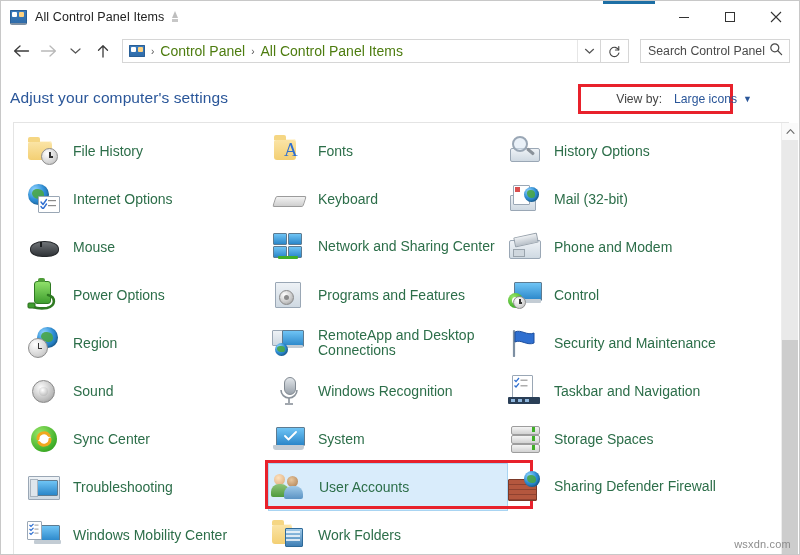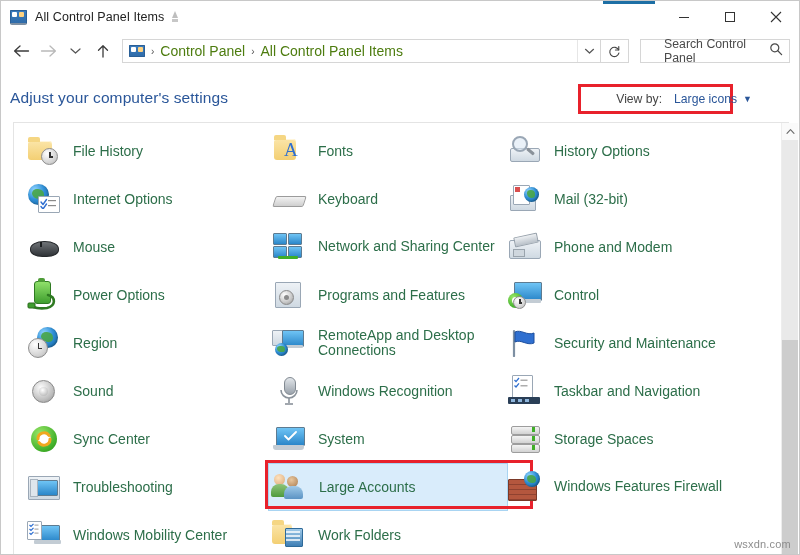--- a/index.html
+++ b/index.html
@@ -29,21 +29,21 @@
   
   .navbar{position:absolute;left:0;top:32px;width:800px;height:36px;background:#ffffff;display:flex;align-items:center;}
   .nbtn{width:27px;height:28px;display:flex;align-items:center;justify-content:center;}
   .nbtn.back{margin-left:7px;}
   .addr{position:relative;margin-left:6px;height:24px;flex:1 1 auto;border:1px solid #d6d6d6;background:#fff;display:flex;align-items:center;box-sizing:border-box;max-width:479px;}
   .addr .ic{margin-left:6px;width:16px;height:13px;position:relative;}
   .addr .chev{color:#555;font-size:10px;margin:0 6px;}
   .crumb{font-size:14px;color:#4d7c0f;}
   .addr .drop{position:absolute;right:0;top:0;width:22px;height:22px;display:flex;align-items:center;justify-content:center;border-left:1px solid #e6e6e6;}
   .refresh{width:28px;height:24px;border:1px solid #d6d6d6;border-left:none;box-sizing:border-box;display:flex;align-items:center;justify-content:center;background:#fff;}
-  .search{margin-left:11px;margin-right:9px;width:150px;height:24px;border:1px solid #d6d6d6;box-sizing:border-box;display:flex;align-items:center;justify-content:space-between;background:#fff;padding-left:16px;}
+  .search{margin-left:11px;margin-right:9px;width:150px;height:24px;border:1px solid #d6d6d6;box-sizing:border-box;display:flex;align-items:center;justify-content:space-between;background:#fff;}
   .search .ph{font-size:12.3px;color:#4a4a4a;margin-left:7px;}
   .search .mag{margin-right:6px;}
 
   
   .heading{position:absolute;left:9px;top:88px;font-size:15.5px;color:#2a5699;letter-spacing:.1px;}
   .viewby-wrap{position:absolute;right:47px;top:86px;display:flex;align-items:center;height:24px;}
   .viewby-hl{position:absolute;left:577px;top:83px;width:155px;height:30px;border:3px solid #e8212b;box-sizing:border-box;}
   .vb-label{font-size:12.2px;color:#444;}
   .vb-value{font-size:12.2px;color:#2a5699;margin-left:12px;text-align:right;}
   .vb-caret{margin-left:6px;color:#2a5699;font-size:9px;}
@@ -365,21 +365,21 @@
       </div>
 
       <div class="item sel">
         <div class="ua-hl"></div>
         <span class="glyph">
           <span class="person" style="left:1px;top:4px;width:11px;height:11px;background:radial-gradient(circle at 40% 35%,#ffe2bf,#d9a876);"></span>
           <span style="position:absolute;left:-2px;top:14px;width:18px;height:13px;border-radius:8px 8px 2px 2px;background:linear-gradient(#8fc47a,#4f9a3c);"></span>
           <span class="person" style="left:14px;top:6px;width:11px;height:11px;background:radial-gradient(circle at 40% 35%,#e9c79e,#a87a4e);"></span>
           <span style="position:absolute;left:11px;top:16px;width:19px;height:13px;border-radius:8px 8px 2px 2px;background:linear-gradient(#9fc9e8,#5b93c4);"></span>
         </span>
-        <span class="label">Large Accounts</span>
+        <span class="label">User Accounts</span>
       </div>
 
       <div class="item">
         <span class="glyph">
           <span class="folder" style="left:0px;top:6px;width:20px;height:20px;"></span>
           <span style="position:absolute;left:13px;top:10px;width:16px;height:17px;background:linear-gradient(#9fc9e8,#3f7fb5);border:1px solid #2e6a99;border-radius:1px;"></span>
           <span style="position:absolute;left:14px;top:13px;width:14px;height:1.5px;background:#ffffff;opacity:.75;"></span>
           <span style="position:absolute;left:14px;top:17px;width:14px;height:1.5px;background:#ffffff;opacity:.75;"></span>
           <span style="position:absolute;left:14px;top:21px;width:14px;height:1.5px;background:#ffffff;opacity:.75;"></span>
         </span>
@@ -463,21 +463,21 @@
           <span style="position:absolute;left:24px;top:23px;width:3px;height:5px;background:#3fae28;"></span>
         </span>
         <span class="label">Storage Spaces</span>
       </div>
 
       <div class="item two">
         <span class="glyph">
           <span class="brick" style="left:0px;top:9px;width:27px;height:20px;"></span>
           <span class="globe" style="left:16px;top:1px;width:16px;height:16px;"></span>
         </span>
-        <span class="label">Windows Features Firewall</span>
+        <span class="label">Sharing Defender Firewall</span>
       </div>
     </div>
   </div>
 
   <div class="sbar">
     <div class="sb-up">
       <svg width="9" height="7" viewBox="0 0 9 7">
           <path d="M1 5.3 L4.5 1.6 L8 5.3" stroke="#6a6a6a" stroke-width="1.1" fill="none" stroke-linecap="round" stroke-linejoin="round"></path>
         </svg>
     </div>

